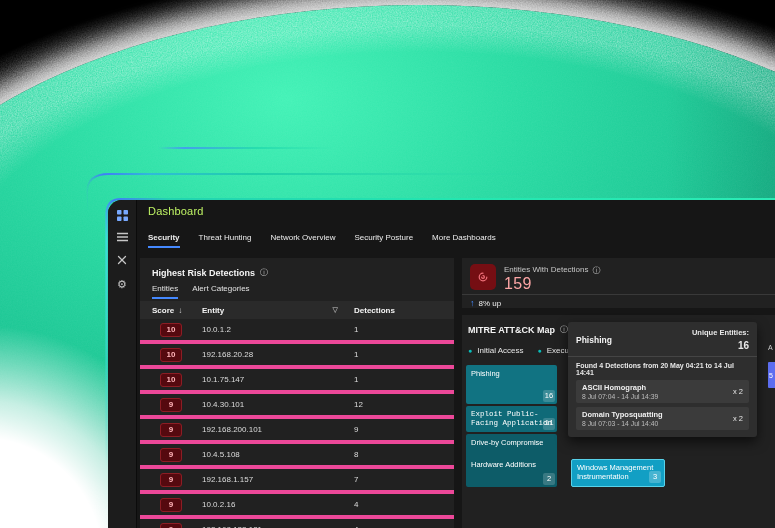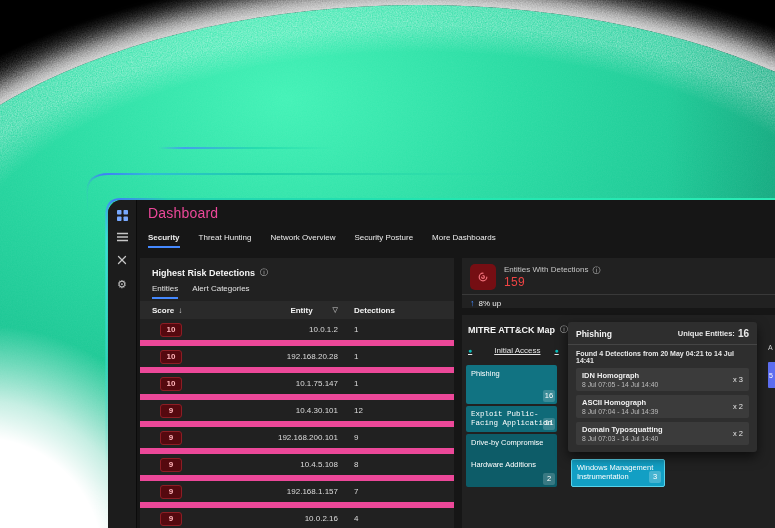--- a/index.html
+++ b/index.html
@@ -20,57 +20,57 @@
   .noise-ring{position:absolute;inset:0;z-index:2;opacity:.55;pointer-events:none;
     -webkit-mask-image:radial-gradient(560px 295px at 420px 300px,transparent 0 84%,#000 93% 103%,transparent 112%);
     mask-image:radial-gradient(560px 295px at 420px 300px,transparent 0 84%,#000 93% 103%,transparent 112%);}
   .deco-lines{position:absolute;inset:0;z-index:3;pointer-events:none;}
 
   
   .window{position:absolute;left:108px;top:200px;width:667px;height:328px;z-index:4;
     background:#161616;border-top-left-radius:14px;overflow:hidden;color:#f4f4f4;}
   .side-rail{position:absolute;left:0;top:0;width:28px;height:100%;background:#1c1c1c;border-right:1px solid #0b0b0b;}
   .rail-icon{position:absolute;left:0;width:28px;height:22px;display:flex;align-items:center;justify-content:center;color:#c6c6c6;}
-  .win-title{position:absolute;left:40px;top:5px;font-size:14px;font-weight:500;color:#ec4899;letter-spacing:.2px;}
+  .win-title{position:absolute;left:40px;top:5px;font-size:11px;font-weight:500;color:#bef264;letter-spacing:.2px;}
   .nav-tabs{position:absolute;left:40px;top:33px;display:flex;gap:19px;font-size:8px;color:#ececec;}
   .nav-tab{padding-bottom:4px;border-bottom:2px solid transparent;cursor:pointer;white-space:nowrap;}
   .nav-tab.active{border-bottom-color:#4589ff;font-weight:700;}
 
   .card{position:absolute;background:#212121;}
   
   .card-risk{left:32px;top:58px;width:314px;height:270px;}
   .card-head{display:flex;align-items:center;gap:5px;padding:9px 12px 4px;font-size:9px;font-weight:700;color:#f4f4f4;}
   .info-ic{font-size:8px;color:#bdbdbd;font-weight:400;}
   .sub-tabs{display:flex;gap:14px;font-size:8px;color:#e2e2e2;padding:2px 12px 0;}
   .sub-tab{padding-bottom:4px;border-bottom:2px solid transparent;cursor:pointer;}
   .sub-tab.active{border-bottom-color:#4589ff;}
   .tbl-head{display:flex;align-items:center;height:18px;background:#2a2a2a;font-size:8px;font-weight:700;color:#f4f4f4;margin-top:2px;}
   .col-score{width:50px;padding-left:12px;display:flex;gap:4px;align-items:center;}
-  .col-entity{width:136px;display:flex;justify-content:flex-end;align-items:center;padding-right:0;gap:20px;}
+  .col-entity{width:136px;display:flex;justify-content:space-between;align-items:center;padding-right:0;}
   .col-det{flex:1;margin-left:16px;}
-  .tbl-row{display:flex;align-items:center;height:21px;border-bottom:6px solid #ec4899;font-size:8px;color:#dcdcdc;cursor:pointer;}
+  .tbl-row{display:flex;align-items:center;height:21px;border-bottom:4px solid #ec4899;font-size:8px;color:#dcdcdc;cursor:pointer;}
   .score-badge{display:inline-flex;align-items:center;justify-content:center;min-width:16px;height:12px;padding:0 2px;
     background:#55090f;border:1px solid #8d1d24;border-radius:3px;color:#ffb3b8;font-weight:700;font-size:8px;margin-left:8px;}
   .sort-ic{font-size:8px;color:#cfcfcf;}
   .filter-ic{font-size:7px;color:#9a9a9a;}
 
   
   .card-entities{left:354px;top:58px;width:313px;height:50px;}
   .ent-icon{position:absolute;left:8px;top:6px;width:26px;height:26px;border-radius:5px;background:#750e13;
     display:flex;align-items:center;justify-content:center;}
   .ent-label{position:absolute;left:42px;top:7px;font-size:8px;color:#c6c6c6;display:flex;gap:4px;align-items:flex-start;}
-  .ent-value{position:absolute;left:42px;top:17px;font-size:12px;color:#ef4444;letter-spacing:.3px;}
+  .ent-value{position:absolute;left:42px;top:17px;font-size:16px;color:#fca5a5;letter-spacing:.3px;}
   .ent-div{position:absolute;left:0;top:36px;width:100%;height:1px;background:#393939;}
   .ent-trend{position:absolute;left:8px;top:40px;font-size:8px;color:#ededed;display:flex;gap:4px;align-items:center;}
   .up-ic{color:#4589ff;font-size:9px;}
 
   
   .card-mitre{left:354px;top:115px;width:313px;height:213px;}
   .legend{position:absolute;left:6px;top:31px;display:flex;gap:14px;font-size:8px;color:#e6e6e6;align-items:center;}
-  .leg-item{display:flex;gap:22px;align-items:center;text-decoration:underline;}
+  .leg-item{display:flex;gap:5px;align-items:center;}
   .leg-dot{color:#08bdba;font-size:7px;}
   .legend-overflow{position:absolute;left:306px;top:29px;font-size:7px;color:#cfcfcf;}
   .tile{position:absolute;left:4px;width:91px;border-radius:2px;color:#fff;font-size:7.5px;line-height:1.25;
     padding:4px 5px;box-sizing:border-box;cursor:pointer;}
   .tile .tcount{position:absolute;right:2px;bottom:2px;min-width:12px;height:12px;border-radius:2px;
     background:rgba(255,255,255,.18);display:flex;align-items:center;justify-content:center;font-size:7.5px;}
   .tile-0{top:50px;height:39px;background:#117382;}
   .tile-1{top:91px;height:26px;background:#0f6a78;font-family:Liberation Mono, monospace;}
   .tile-2{top:119px;height:36px;background:#0d5c68;}
   .tile-3{top:141px;height:31px;background:#0d5c68;}
@@ -79,21 +79,21 @@
   .tile-exec .tcount{position:absolute;right:3px;bottom:3px;min-width:12px;height:12px;border-radius:2px;
     background:rgba(255,255,255,.22);display:flex;align-items:center;justify-content:center;}
   .tile-sliver{position:absolute;left:306px;top:47px;width:7px;height:26px;background:#5d6ef0;color:#fff;
     font-size:7px;display:flex;align-items:center;justify-content:flex-start;padding-left:1px;overflow:hidden;border-radius:1px 0 0 1px;}
 
   
   .popup{position:absolute;left:106px;top:7px;width:189px;background:#2e2e2e;border-radius:3px;z-index:6;
     box-shadow:0 5px 12px rgba(0,0,0,.6);padding-bottom:3px;}
   .pop-head{display:flex;justify-content:space-between;align-items:center;padding:6px 8px 5px;border-bottom:1px solid #454545;}
   .pop-title{font-size:8.5px;font-weight:700;color:#f4f4f4;}
-  .pop-unique{font-size:7.5px;font-weight:700;color:#e8e8e8;display:flex;align-items:center;gap:3px;}
+  .pop-unique{font-size:7.5px;font-weight:700;color:#e8e8e8;display:flex;align-items:flex-end;gap:3px;flex-direction:column;}
   .pop-unique b{font-size:10px;}
   .pop-summary{padding:5px 8px 4px;font-size:7px;font-weight:700;color:#e8e8e8;}
   .pop-item{display:flex;justify-content:space-between;align-items:center;background:#3b3b3b;border-radius:2px;
     margin:0 8px 4px;padding:3px 6px;cursor:pointer;}
   .pop-item .nm{font-size:7.5px;font-weight:700;color:#f0f0f0;}
   .pop-item .rg{font-size:6.8px;color:#bdbdbd;margin-top:1px;}
   .pop-item .ct{font-size:7.5px;color:#e8e8e8;}
 </style>
 </head>
 <body>
@@ -367,27 +367,20 @@
           <span class="pop-title">Phishing</span>
           <span class="pop-unique">
             <span>Unique Entities:</span>
             <b>16</b>
           </span>
         </div>
         <div class="pop-summary">Found 4 Detections from 20 May 04:21 to 14 Jul 14:41</div>
 
         <div class="pop-item">
           <div>
-            <div class="nm">IDN Homograph</div>
-            <div class="rg">8 Jul 07:05 - 14 Jul 14:40</div>
-          </div>
-          <div class="ct">x 3</div>
-        </div>
-        <div class="pop-item">
-          <div>
             <div class="nm">ASCII Homograph</div>
             <div class="rg">8 Jul 07:04 - 14 Jul 14:39</div>
           </div>
           <div class="ct">x 2</div>
         </div>
         <div class="pop-item">
           <div>
             <div class="nm">Domain Typosquatting</div>
             <div class="rg">8 Jul 07:03 - 14 Jul 14:40</div>
           </div>

